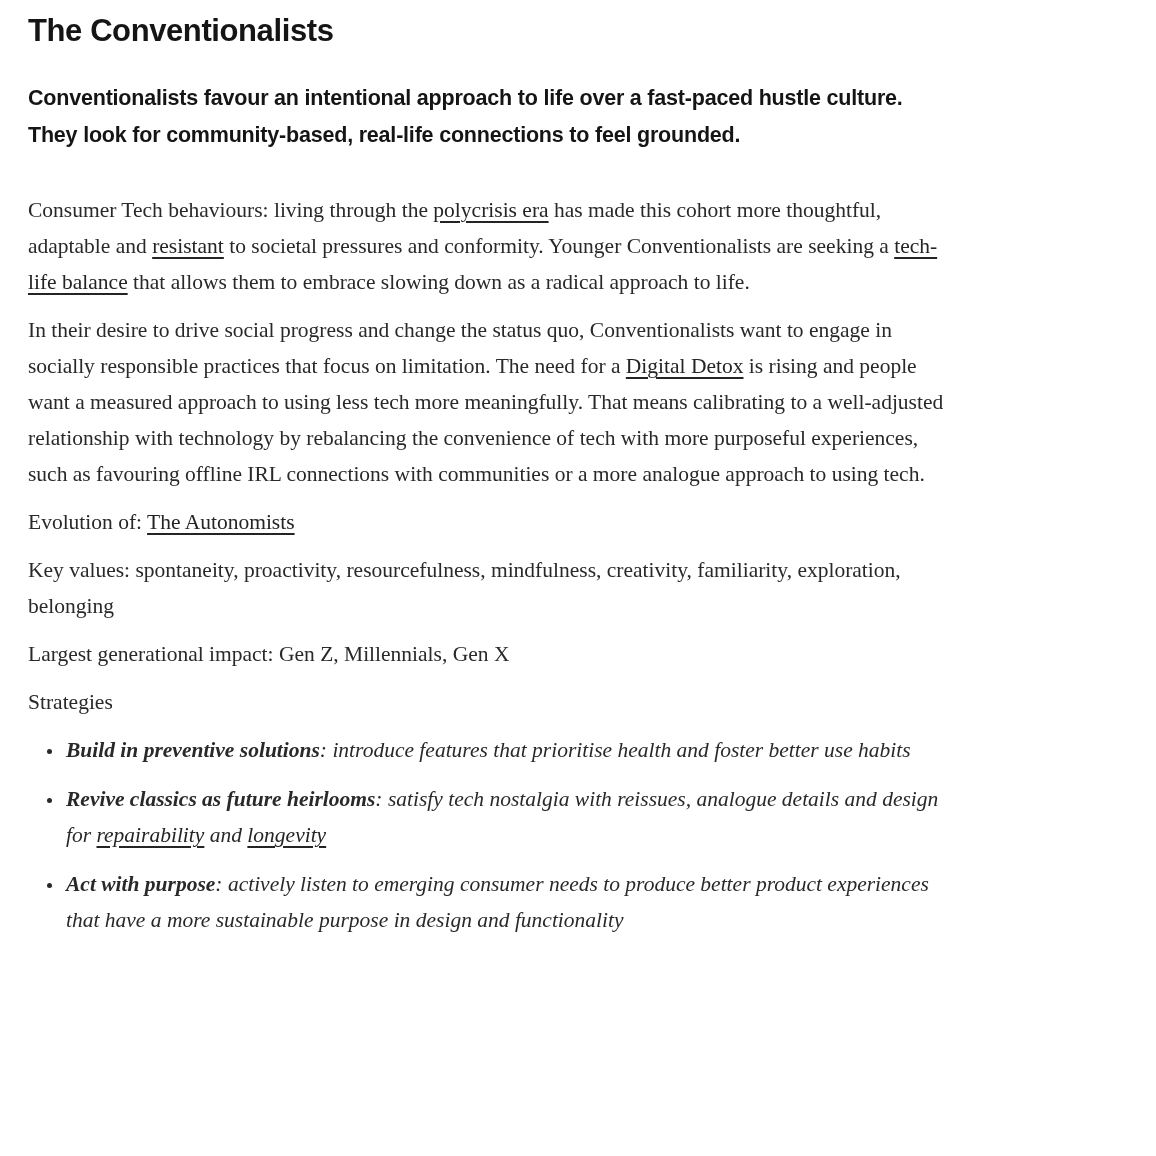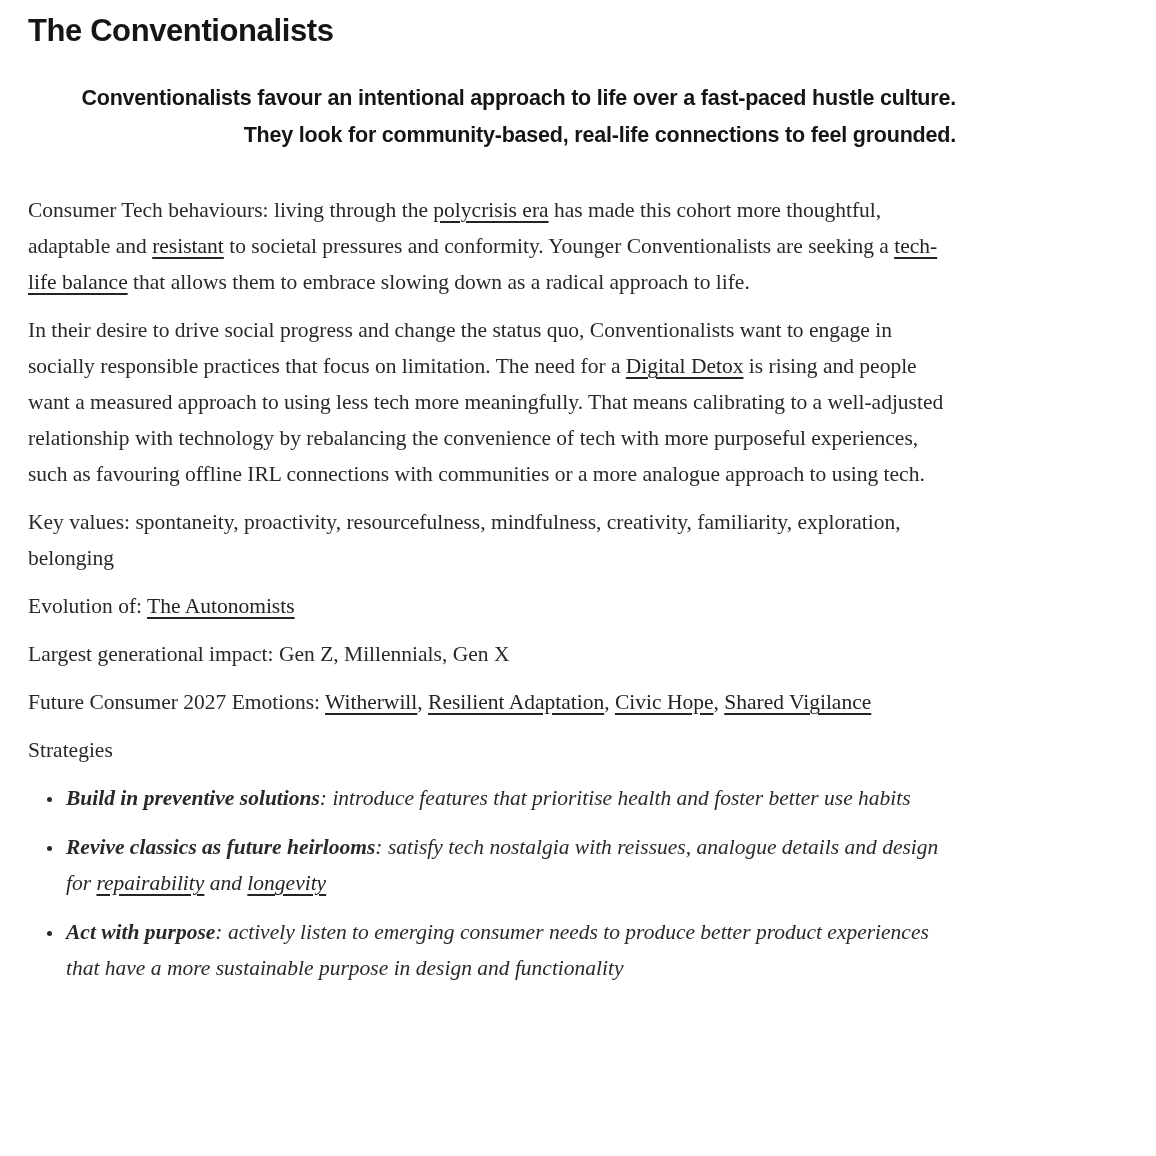--- a/index.html
+++ b/index.html
@@ -31,21 +31,20 @@
   }
   p.intro {
     font-family: "Liberation Sans", sans-serif;
     font-weight: bold;
     font-size: 21.5px;
     line-height: 37px;
     letter-spacing: -0.2px;
     color: var(--heading);
     margin: 0 0 38px 0;
     max-width: 1096px;
-    text-align: right;
   }
   .body-copy p {
     font-family: "Liberation Serif", "DejaVu Serif", serif;
     font-size: 21.5px;
     line-height: 36px;
     color: var(--text);
     margin: 0 0 12px 0;
     max-width: 1096px;
   }
   .body-copy strong { font-weight: normal; }
@@ -76,24 +75,23 @@
 </head>
 <body>
 
 <main class="page">
   <h1 class="page-title">The Conventionalists</h1>
   <p class="intro">Conventionalists favour an intentional approach to life over a fast-paced hustle culture. They look for community-based, real-life connections to feel grounded.</p>
 
   <section class="body-copy">
       <p><strong>Consumer Tech behaviours: </strong><span>living through the </span><a class="link" href="#">polycrisis era</a><span> has made this cohort more thoughtful, adaptable and </span><a class="link" href="#">resistant</a><span> to societal pressures and conformity. Younger Conventionalists are seeking a </span><a class="link" href="#">tech-life balance</a><span> that allows them to embrace slowing down as a radical approach to life.</span></p>
       <p><span>In their desire to drive social progress and change the status quo, Conventionalists want to engage in socially responsible practices that focus on limitation. The need for a </span><a class="link" href="#">Digital Detox</a><span> is rising and people want a measured approach to using less tech more meaningfully. That means calibrating to a well-adjusted relationship with technology by rebalancing the convenience of tech with more purposeful experiences, such as favouring offline IRL connections with communities or a more analogue approach to using tech.</span></p>
+      <p><strong>Evolution of: </strong><a class="link" href="#">The Autonomists</a></p>
       <p><strong>Key values: </strong><span>spontaneity, proactivity, resourcefulness, mindfulness, creativity, familiarity, exploration, belonging</span></p>
-      <p><strong>Evolution of: </strong><a class="link" href="#">The Autonomists</a></p>
       <p><strong>Largest generational impact: </strong><span>Gen Z, Millennials, Gen X</span></p>
-      <p><strong>Future Consumer 2027 Emotions: </strong><a class="link" href="#">Witherwill</a><span>, </span><a class="link" href="#">Resilient Adaptation</a><span>, </span><a class="link" href="#">Civic Hope</a><span>, </span><a class="link" href="#">Shared Vigilance</a></p>
       <p><strong>Strategies</strong></p>
     </section>
 
   <ul class="strategies">
       <li><strong>Build in preventive solutions</strong><span>: introduce features that prioritise health and foster better use habits</span></li>
       <li><strong>Revive classics as future heirlooms</strong><span>: satisfy tech nostalgia with reissues, analogue details and design for </span><a class="link" href="#">repairability</a><span> and </span><a class="link" href="#">longevity</a></li>
       <li><strong>Act with purpose</strong><span>: actively listen to emerging consumer needs to produce better product experiences that have a more sustainable purpose in design and functionality</span></li>
     </ul>
 </main>
 

